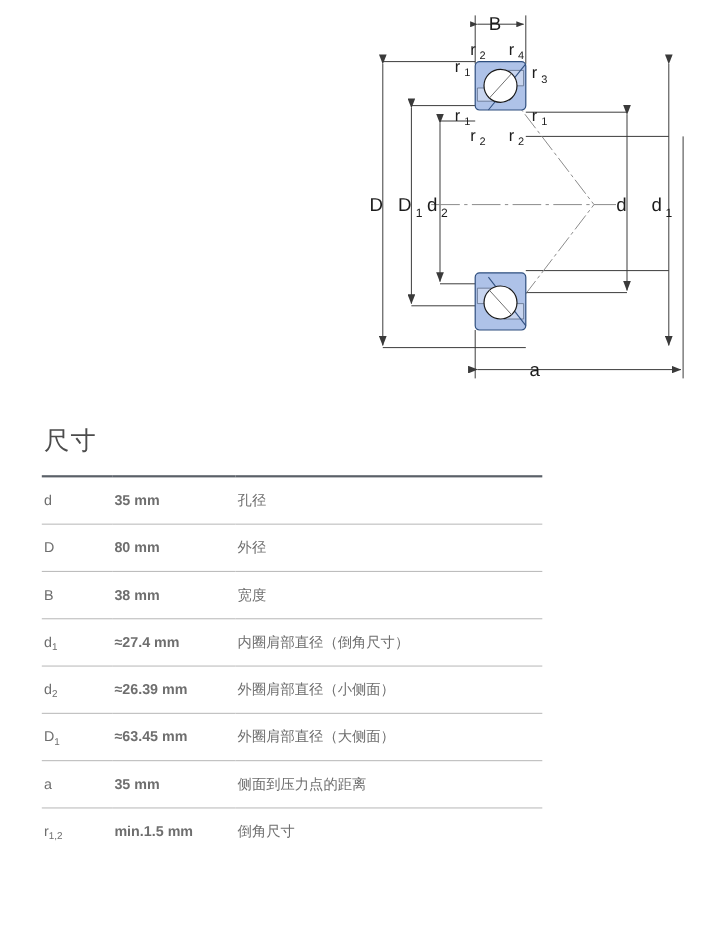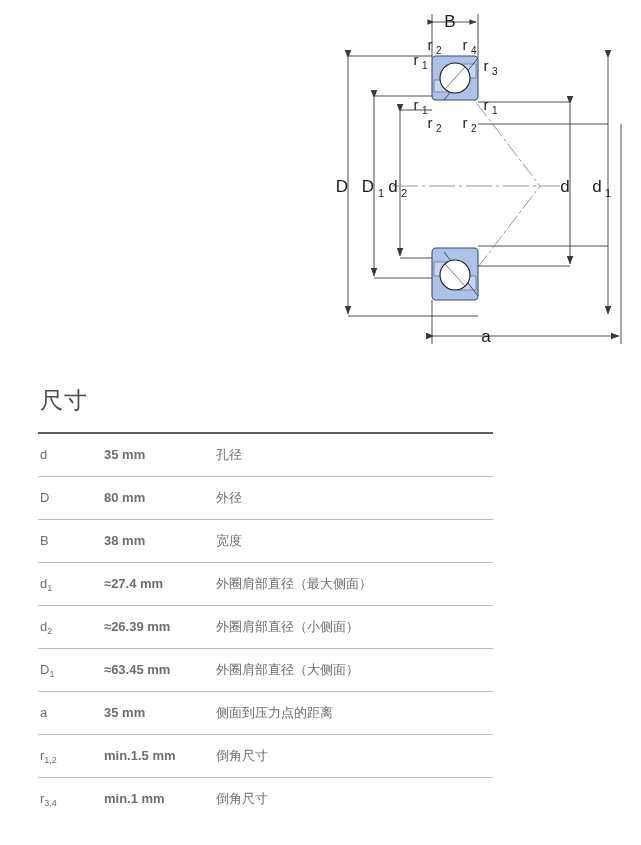--- a/index.html
+++ b/index.html
@@ -209,21 +209,21 @@
           <td class="col-desc">外径</td>
         </tr>
         <tr>
           <td class="col-sym">B</td>
           <td class="col-val">38 mm</td>
           <td class="col-desc">宽度</td>
         </tr>
         <tr>
           <td class="col-sym">d<sub>1</sub></td>
           <td class="col-val">≈27.4 mm</td>
-          <td class="col-desc">外圈肩部直径（最大侧面）</td>
+          <td class="col-desc">内圈肩部直径（倒角尺寸）</td>
         </tr>
         <tr>
           <td class="col-sym">d<sub>2</sub></td>
           <td class="col-val">≈26.39 mm</td>
           <td class="col-desc">外圈肩部直径（小侧面）</td>
         </tr>
         <tr>
           <td class="col-sym">D<sub>1</sub></td>
           <td class="col-val">≈63.45 mm</td>
           <td class="col-desc">外圈肩部直径（大侧面）</td>
@@ -231,20 +231,15 @@
         <tr>
           <td class="col-sym">a</td>
           <td class="col-val">35 mm</td>
           <td class="col-desc">侧面到压力点的距离</td>
         </tr>
         <tr>
           <td class="col-sym">r<sub>1,2</sub></td>
           <td class="col-val">min.1.5 mm</td>
           <td class="col-desc">倒角尺寸</td>
         </tr>
-        <tr>
-          <td class="col-sym">r<sub>3,4</sub></td>
-          <td class="col-val">min.1 mm</td>
-          <td class="col-desc">倒角尺寸</td>
-        </tr>
       </tbody>
   </table>
 </div>
 
 </body></html>

